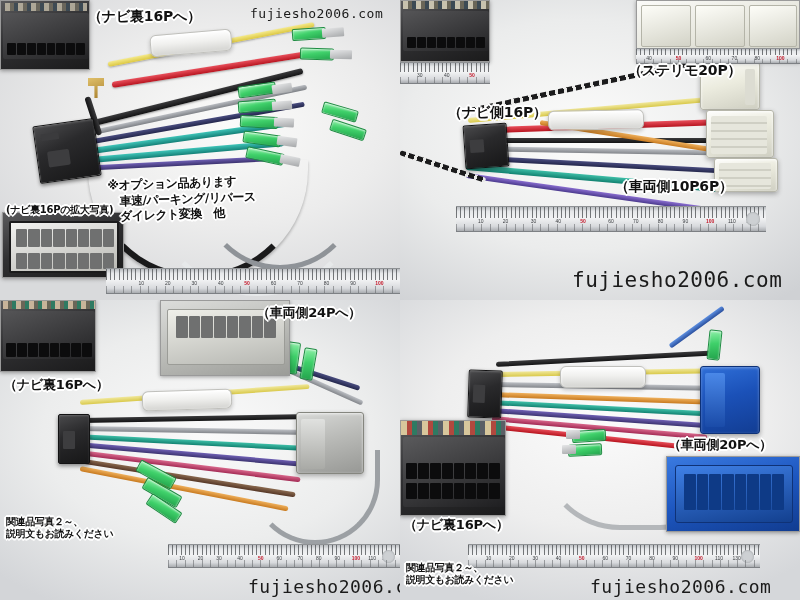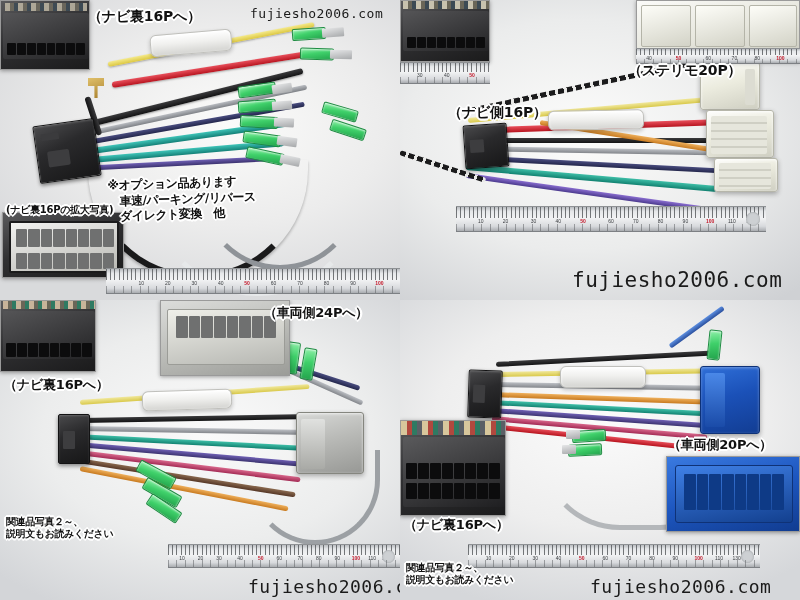--- a/index.html
+++ b/index.html
@@ -344,20 +344,21 @@
       <span class="rnum" style="left:66%">80</span>
       <span class="rnum" style="left:74%">90</span>
       <span class="rnum red" style="left:82%">100</span>
       <span class="rnum" style="left:89%">110</span>
       <span class="rnum" style="left:95%">120</span>
       <div class="rhole" style="right:6px;top:5px;width:14px;height:14px;"></div>
     </div>
 
     <div class="cap cap-lg" style="left:8px;top:104px;margin-left:40px;">（ナビ側16P）</div>
     <div class="cap cap-lg" style="left:228px;top:62px;">（ステリモ20P）</div>
+    <div class="cap cap-lg" style="left:215px;top:178px;">（車両側10P6P）</div>
     <div class="wm wm-lg" style="left:172px;top:268px;">fujiesho2006.com</div>
   </div>
 
   <div class="panel">
     <div class="bg-grad-bl"></div>
 
     <div>
       <div class="wire" style="left:80px;top:100px;width:230px;height:5px;
         background:linear-gradient(180deg,#f0e79a,#d9c94a);transform:rotate(-4deg);"></div>
       <div class="wire" style="left:78px;top:118px;width:236px;height:5px;
@@ -445,21 +446,21 @@
       <span class="rnum" style="left:48%">60</span>
       <span class="rnum" style="left:57%">70</span>
       <span class="rnum" style="left:65%">80</span>
       <span class="rnum" style="left:73%">90</span>
       <span class="rnum red" style="left:81%">100</span>
       <span class="rnum" style="left:88%">110</span>
       <span class="rnum" style="left:94%">120</span>
       <div class="rhole" style="right:5px;top:5px;width:13px;height:13px;"></div>
     </div>
 
-    <div class="cap cap-md" style="left:264px;top:4px;">（車両側24Pへ）</div>
+    <div class="cap cap-md" style="left:257px;top:4px;">（車両側24Pへ）</div>
     <div class="cap cap-md" style="left:4px;top:76px;">（ナビ裏16Pへ）</div>
     <div class="cap cap-note" style="left:6px;top:216px;">関連品写真２～、
 説明文もお読みください</div>
     <div class="wm wm-md" style="left:248px;top:276px;">fujiesho2006.com</div>
   </div>
 
   <div class="panel">
     <div class="bg-grad-br"></div>
 
     <div>

